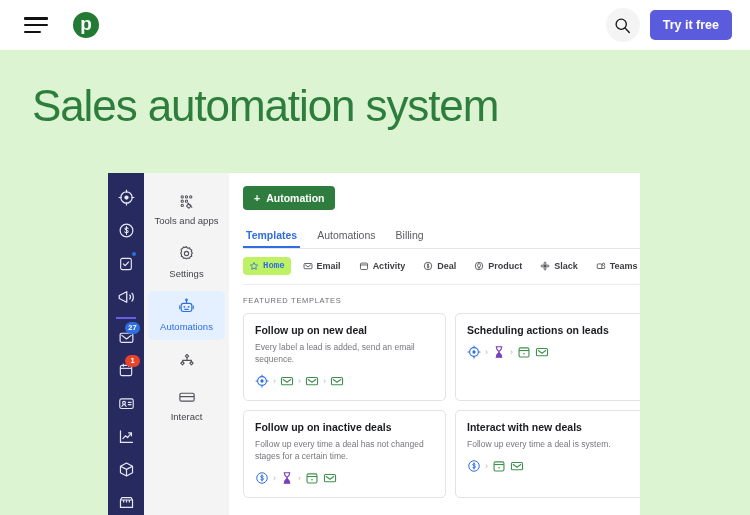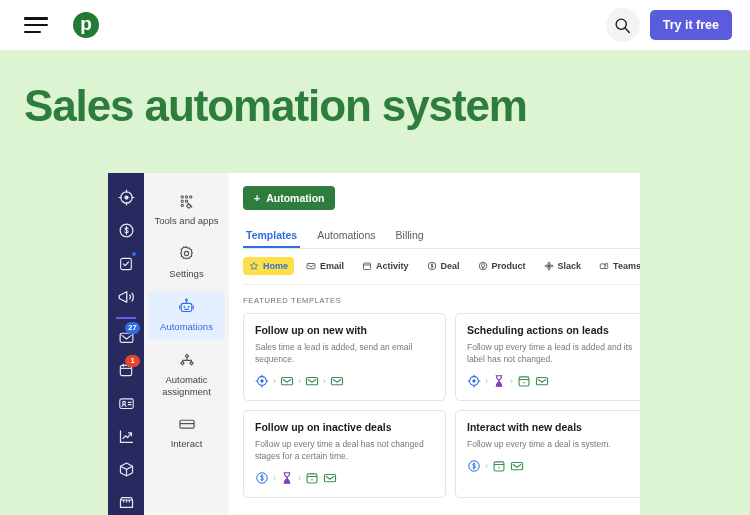--- a/index.html
+++ b/index.html
@@ -76,25 +76,26 @@
   
   .hero {
     background: #dcf4d1;
     height: 465px;
     padding: 32px 0 0 0;
     position: relative;
     overflow: hidden;
   }
   .hero-title {
     font-size: 44px;
-    font-weight: bold;
+    font-weight: normal;
     color: #2d7d3c;
     padding-left: 24px;
     letter-spacing: -1.1px;
     line-height: 1.1;
+    margin-left: 8px;
   }
 
   
   .app {
     position: absolute;
     left: 108px;
     top: 123px;
     width: 532px;
     height: 346px;
     background: #fff;
@@ -229,21 +230,21 @@
     align-items: center;
     gap: 4px;
     font-size: 9px;
     font-weight: bold;
     color: #3c3d42;
     padding: 4px 6px;
     border-radius: 4px;
     white-space: nowrap;
     cursor: pointer;
   }
-  .chip.active { background: #fde047; color: #2f6ee0; }
+  .chip.active { background: #bef264; color: #2f6ee0; font-family: Liberation Mono, monospace; }
 
   .section-label {
     font-size: 7.5px;
     font-weight: normal;
     letter-spacing: 0.7px;
     color: #6c6d72;
     padding: 11px 0 8px;
   }
 
   .cards {
@@ -443,21 +444,20 @@
 
       <div class="side-item">
         <div class="si-icon">
           <svg width="18" height="18" viewBox="0 0 24 24" fill="none" stroke="#52535a" stroke-width="1.5">
             <path d="M12 4.5l2.2 2.2L12 8.9 9.8 6.7 12 4.5z" stroke-linejoin="round"></path>
             <path d="M6 14l2.2 2.2L6 18.4 3.8 16.2 6 14z" stroke-linejoin="round"></path>
             <path d="M18 14l2.2 2.2L18 18.4l-2.2-2.2L18 14z" stroke-linejoin="round"></path>
             <path d="M12 9v3.5M12 12.5H6.2V14M12 12.5h5.8V14" stroke-linecap="round"></path>
           </svg>
         </div>
-        <div class="si-label">Automatic assignment</div>
       </div>
 
       <div class="side-item">
         <div class="si-icon">
           <svg width="18" height="18" viewBox="0 0 24 24" fill="none" stroke="#52535a" stroke-width="1.6">
             <rect x="2.5" y="7" width="19" height="10.5" rx="2"></rect>
             <line x1="2.5" y1="11.5" x2="21.5" y2="11.5"></line>
           </svg>
         </div>
         <div class="si-label">Interact</div>
@@ -538,22 +538,22 @@
           <span>Teams</span>
         </div>
 
       </div>
 
       <div class="section-label">FEATURED TEMPLATES</div>
 
       <div class="cards">
 
         <div class="card">
-          <div class="card-title">Follow up on new with</div>
-          <div class="card-desc">Sales time a lead is added, send an email sequence.</div>
+          <div class="card-title">Follow up on new deal</div>
+          <div class="card-desc">Every label a lead is added, send an email sequence.</div>
           <div class="flow">
             <svg width="14" height="14" viewBox="0 0 24 24" fill="none" stroke="#2f6ee0" stroke-width="1.9">
               <circle cx="12" cy="12" r="7.5"></circle>
                 <circle cx="12" cy="12" r="2.8" fill="#2f6ee0" stroke="none"></circle>
               <line x1="12" y1="1.8" x2="12" y2="4.2" stroke-linecap="round"></line>
                 <line x1="12" y1="19.8" x2="12" y2="22.2" stroke-linecap="round"></line>
               <line x1="1.8" y1="12" x2="4.2" y2="12" stroke-linecap="round"></line>
                 <line x1="19.8" y1="12" x2="22.2" y2="12" stroke-linecap="round"></line>
             </svg>
             <span class="flow-arrow">›</span>
@@ -569,21 +569,20 @@
             <span class="flow-arrow">›</span>
             <svg width="14" height="14" viewBox="0 0 24 24" fill="none" stroke="#3f8f4f" stroke-width="1.9">
               <rect x="2.5" y="6" width="19" height="12.5" rx="2"></rect>
                 <path d="M5 9l7 5.2L19 9" stroke-linejoin="round"></path>
             </svg>
           </div>
         </div>
 
         <div class="card">
           <div class="card-title">Scheduling actions on leads</div>
-          <div class="card-desc">Follow up every time a lead is added and its label has not changed.</div>
           <div class="flow">
             <svg width="14" height="14" viewBox="0 0 24 24" fill="none" stroke="#2f6ee0" stroke-width="1.9">
               <circle cx="12" cy="12" r="7.5"></circle>
                 <circle cx="12" cy="12" r="2.8" fill="#2f6ee0" stroke="none"></circle>
               <line x1="12" y1="1.8" x2="12" y2="4.2" stroke-linecap="round"></line>
                 <line x1="12" y1="19.8" x2="12" y2="22.2" stroke-linecap="round"></line>
               <line x1="1.8" y1="12" x2="4.2" y2="12" stroke-linecap="round"></line>
                 <line x1="19.8" y1="12" x2="22.2" y2="12" stroke-linecap="round"></line>
             </svg>
             <span class="flow-arrow">›</span>

